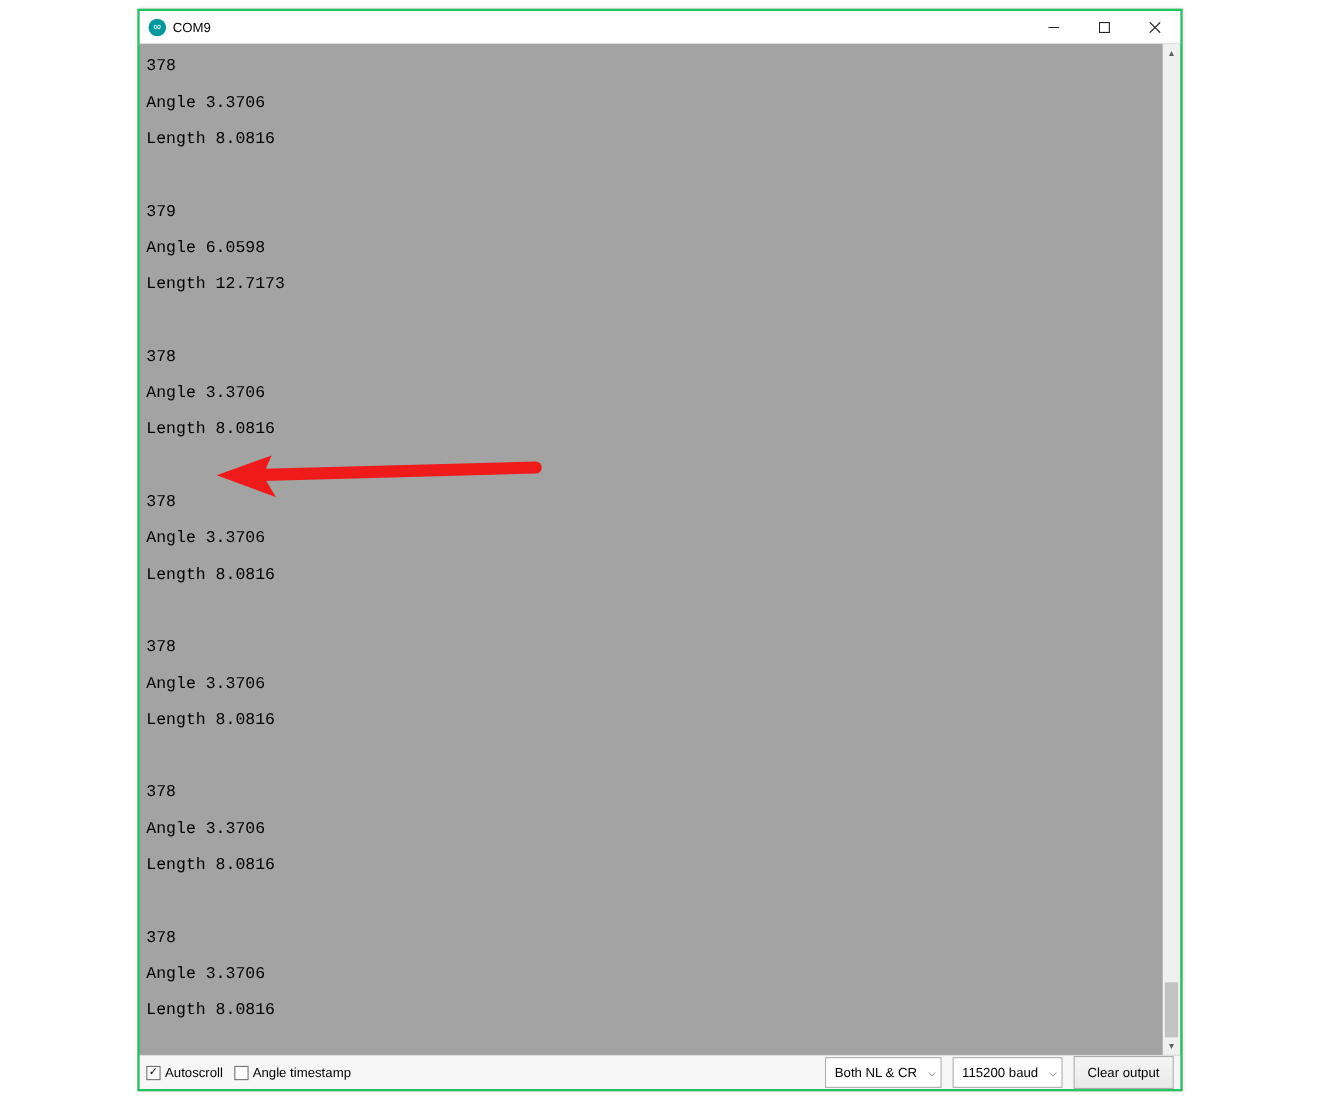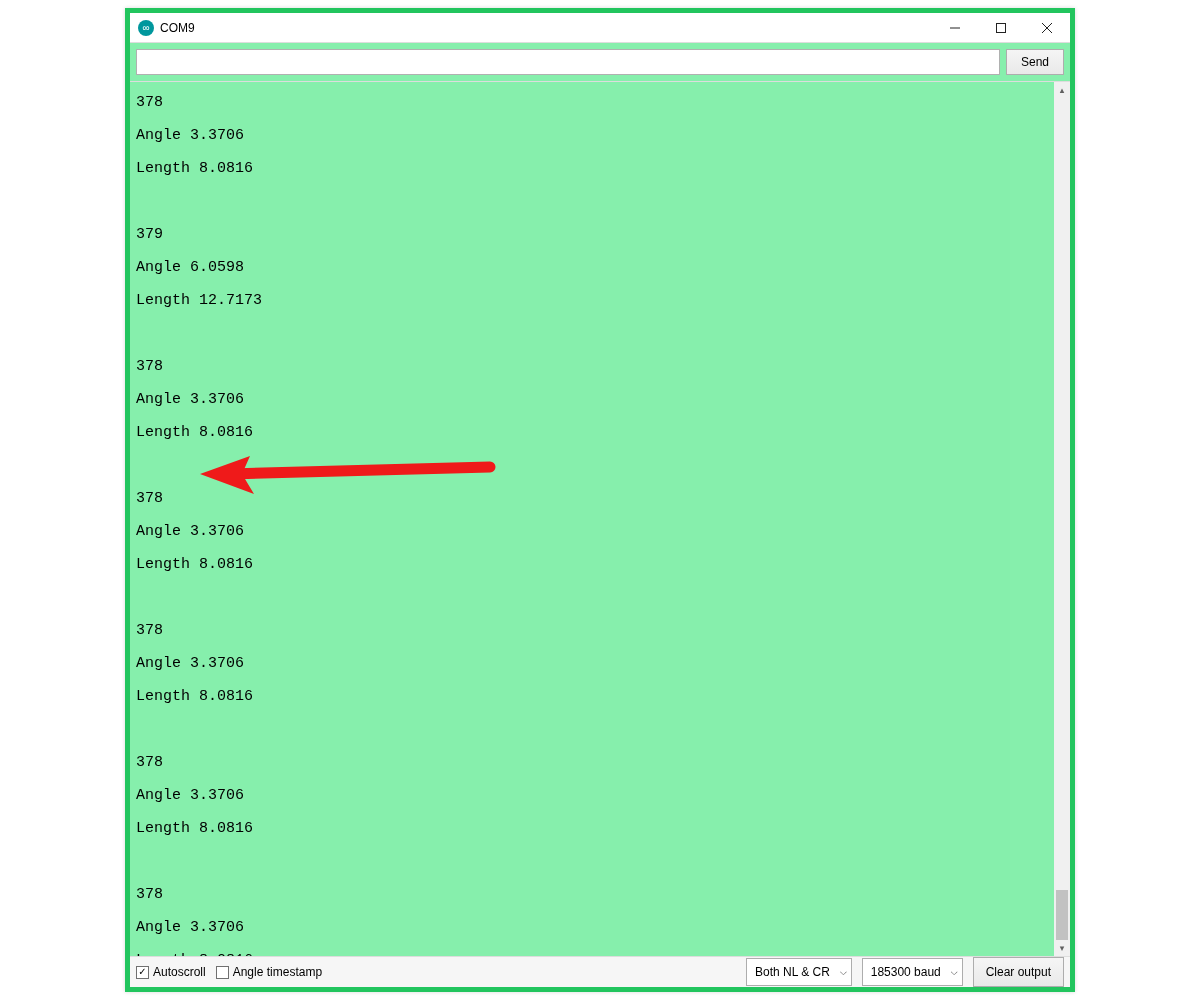--- a/index.html
+++ b/index.html
@@ -10,22 +10,22 @@
     height: 1000px;
     overflow: hidden;
     position: relative;
   }
   .window {
     position: absolute;
     left: 125px;
     top: 8px;
     width: 950px;
     height: 984px;
-    border: 5px solid #22c55e;
-    background: #86efac;
+    border: 2px solid #22c55e;
+    background: #a3a3a3;
     display: flex;
     flex-direction: column;
     box-shadow: 0 0 4px rgba(0,0,0,0.15);
   }
   .titlebar {
     height: 30px;
     background: #fff;
     display: flex;
     align-items: center;
     border-bottom: 1px solid #ddd;
@@ -189,26 +189,20 @@
         </svg>
     </div>
     <div class="win-btn">
       <svg width="10" height="10">
           <line x1="0" y1="0" x2="10" y2="10" stroke="#222" stroke-width="1"></line>
           <line x1="10" y1="0" x2="0" y2="10" stroke="#222" stroke-width="1"></line>
         </svg>
     </div>
   </div>
 
-  <div class="toolbar">
-    <div class="input-wrap">
-      <input type="text" value="" style="">
-    </div>
-    <div class="send-btn">Send</div>
-  </div>
 
   <div class="content-area">
     <pre class="output" id="output">378
 Angle 3.3706
 Length 8.0816
 
 379
 Angle 6.0598
 Length 12.7173
 
@@ -260,19 +254,19 @@
     <label class="chk">
       <span class="chk-box" id="chk-ts"></span>
       <span>Angle timestamp</span>
     </label>
     <span class="spacer"></span>
     <div class="select">
       <span>Both NL &amp; CR</span>
       <span class="caret">⌵</span>
     </div>
     <div class="select">
-      <span>185300 baud</span>
+      <span>115200 baud</span>
       <span class="caret">⌵</span>
     </div>
     <div class="footer-btn">Clear output</div>
   </div>
 
 </div>
 
 </body></html>

